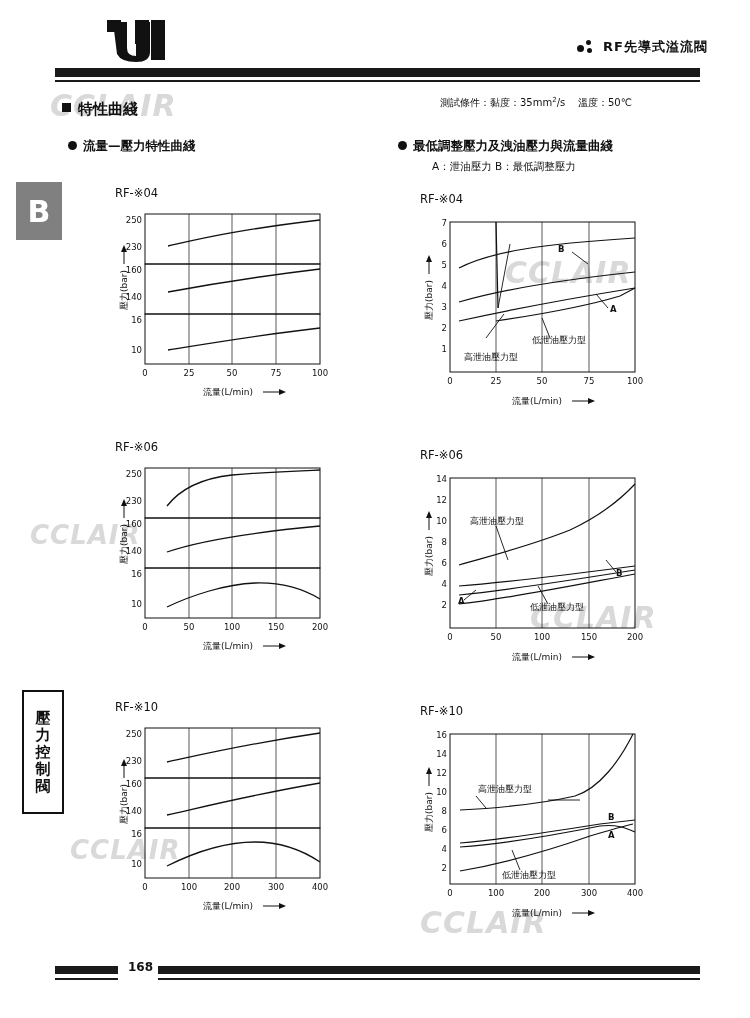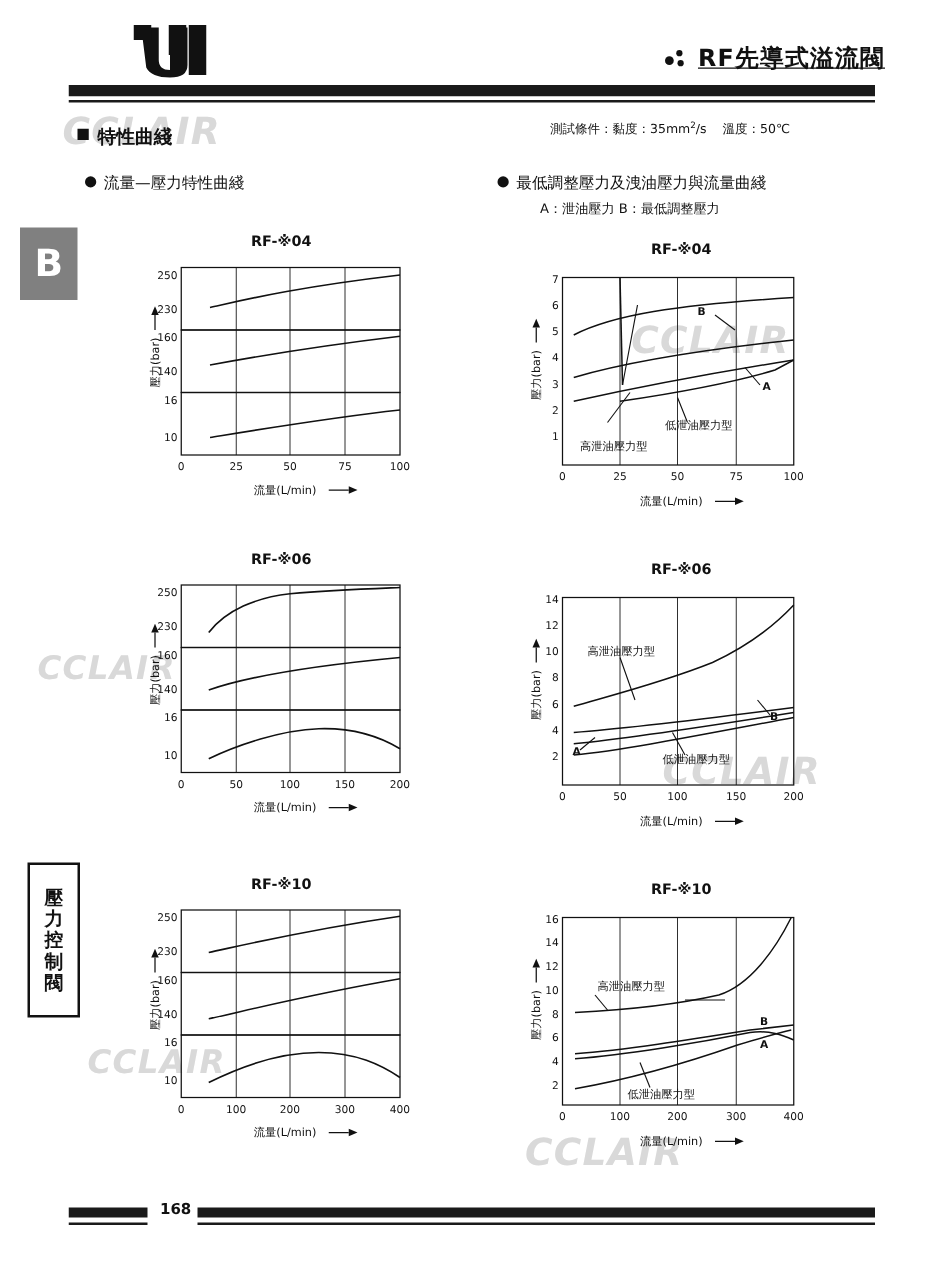--- a/index.html
+++ b/index.html
@@ -11,50 +11,50 @@
     overflow:hidden;
     color:#111;
   }
   .page{position:absolute;inset:0;}
 
   
   .logo{position:absolute;left:105px;top:18px;width:70px;height:46px;}
   .header-rule{position:absolute;left:55px;top:68px;width:645px;height:9px;background:#1a1a1a;}
   .header-rule.thin{top:80px;height:2px;background:#1a1a1a;}
   .title-box{position:absolute;right:42px;top:30px;height:34px;display:flex;align-items:center;}
-  .title-text{font-size:19px;font-weight:bold;letter-spacing:1px;color:#111;text-decoration:underline;}
+  .title-text{font-size:13px;font-weight:bold;letter-spacing:1px;color:#111;}
   .title-dots{display:inline-block;width:22px;height:16px;position:relative;margin-right:4px;}
   .title-dots i{position:absolute;background:#111;border-radius:50%;display:block;}
   .title-dots i:nth-child(1){width:7px;height:7px;left:0;top:6px;}
   .title-dots i:nth-child(2){width:5px;height:5px;left:9px;top:1px;}
   .title-dots i:nth-child(3){width:5px;height:5px;left:10px;top:9px;}
 
   
   .tab-b{position:absolute;left:16px;top:182px;width:46px;height:58px;background:#808080;color:#fff;
         font-size:30px;font-weight:bold;display:flex;align-items:center;justify-content:center;}
   .tab-vert{position:absolute;left:22px;top:690px;width:38px;height:120px;border:2px solid #111;
         display:flex;flex-direction:column;align-items:center;justify-content:center;
         font-size:15px;font-weight:bold;line-height:17px;letter-spacing:0px;}
   .tab-vert span{display:block;}
 
   
   .sec-title{position:absolute;left:62px;top:100px;font-size:15px;font-weight:bold;}
   .sec-title .sq{display:inline-block;width:9px;height:9px;background:#111;margin-right:7px;vertical-align:2px;}
   .cond{position:absolute;left:440px;top:96px;font-size:10px;}
   .cond sup{font-size:7px;}
 
-  .sub-title{position:absolute;font-size:12.5px;font-weight:normal;}
+  .sub-title{position:absolute;font-size:12.5px;font-weight:bold;}
   .sub-title .dot{display:inline-block;width:9px;height:9px;background:#111;border-radius:50%;margin-right:6px;vertical-align:0px;}
   .sub-l{left:68px;top:138px;}
   .sub-r{left:398px;top:138px;}
   .ab-note{position:absolute;left:420px;top:160px;font-size:10.5px;margin-left:12px;}
 
   
   .chart{position:absolute;}
-  .chart .cap{position:absolute;width:100%;text-align:center;font-size:11.5px;font-weight:bold;top:0;}
+  .chart .cap{position:absolute;width:100%;font-size:11.5px;font-weight:normal;top:0;}
   .chart svg{position:absolute;top:16px;left:0;}
 
   
   .wm{position:absolute;color:#d9d9d9;font-size:30px;font-weight:bold;font-style:italic;
       letter-spacing:1px;pointer-events:none;white-space:nowrap;}
   .wm.s{font-size:26px;}
 
   
   .footer-rule{position:absolute;left:55px;top:966px;width:645px;height:8px;background:#1a1a1a;}
   .footer-rule.thin{top:978px;height:2px;}

